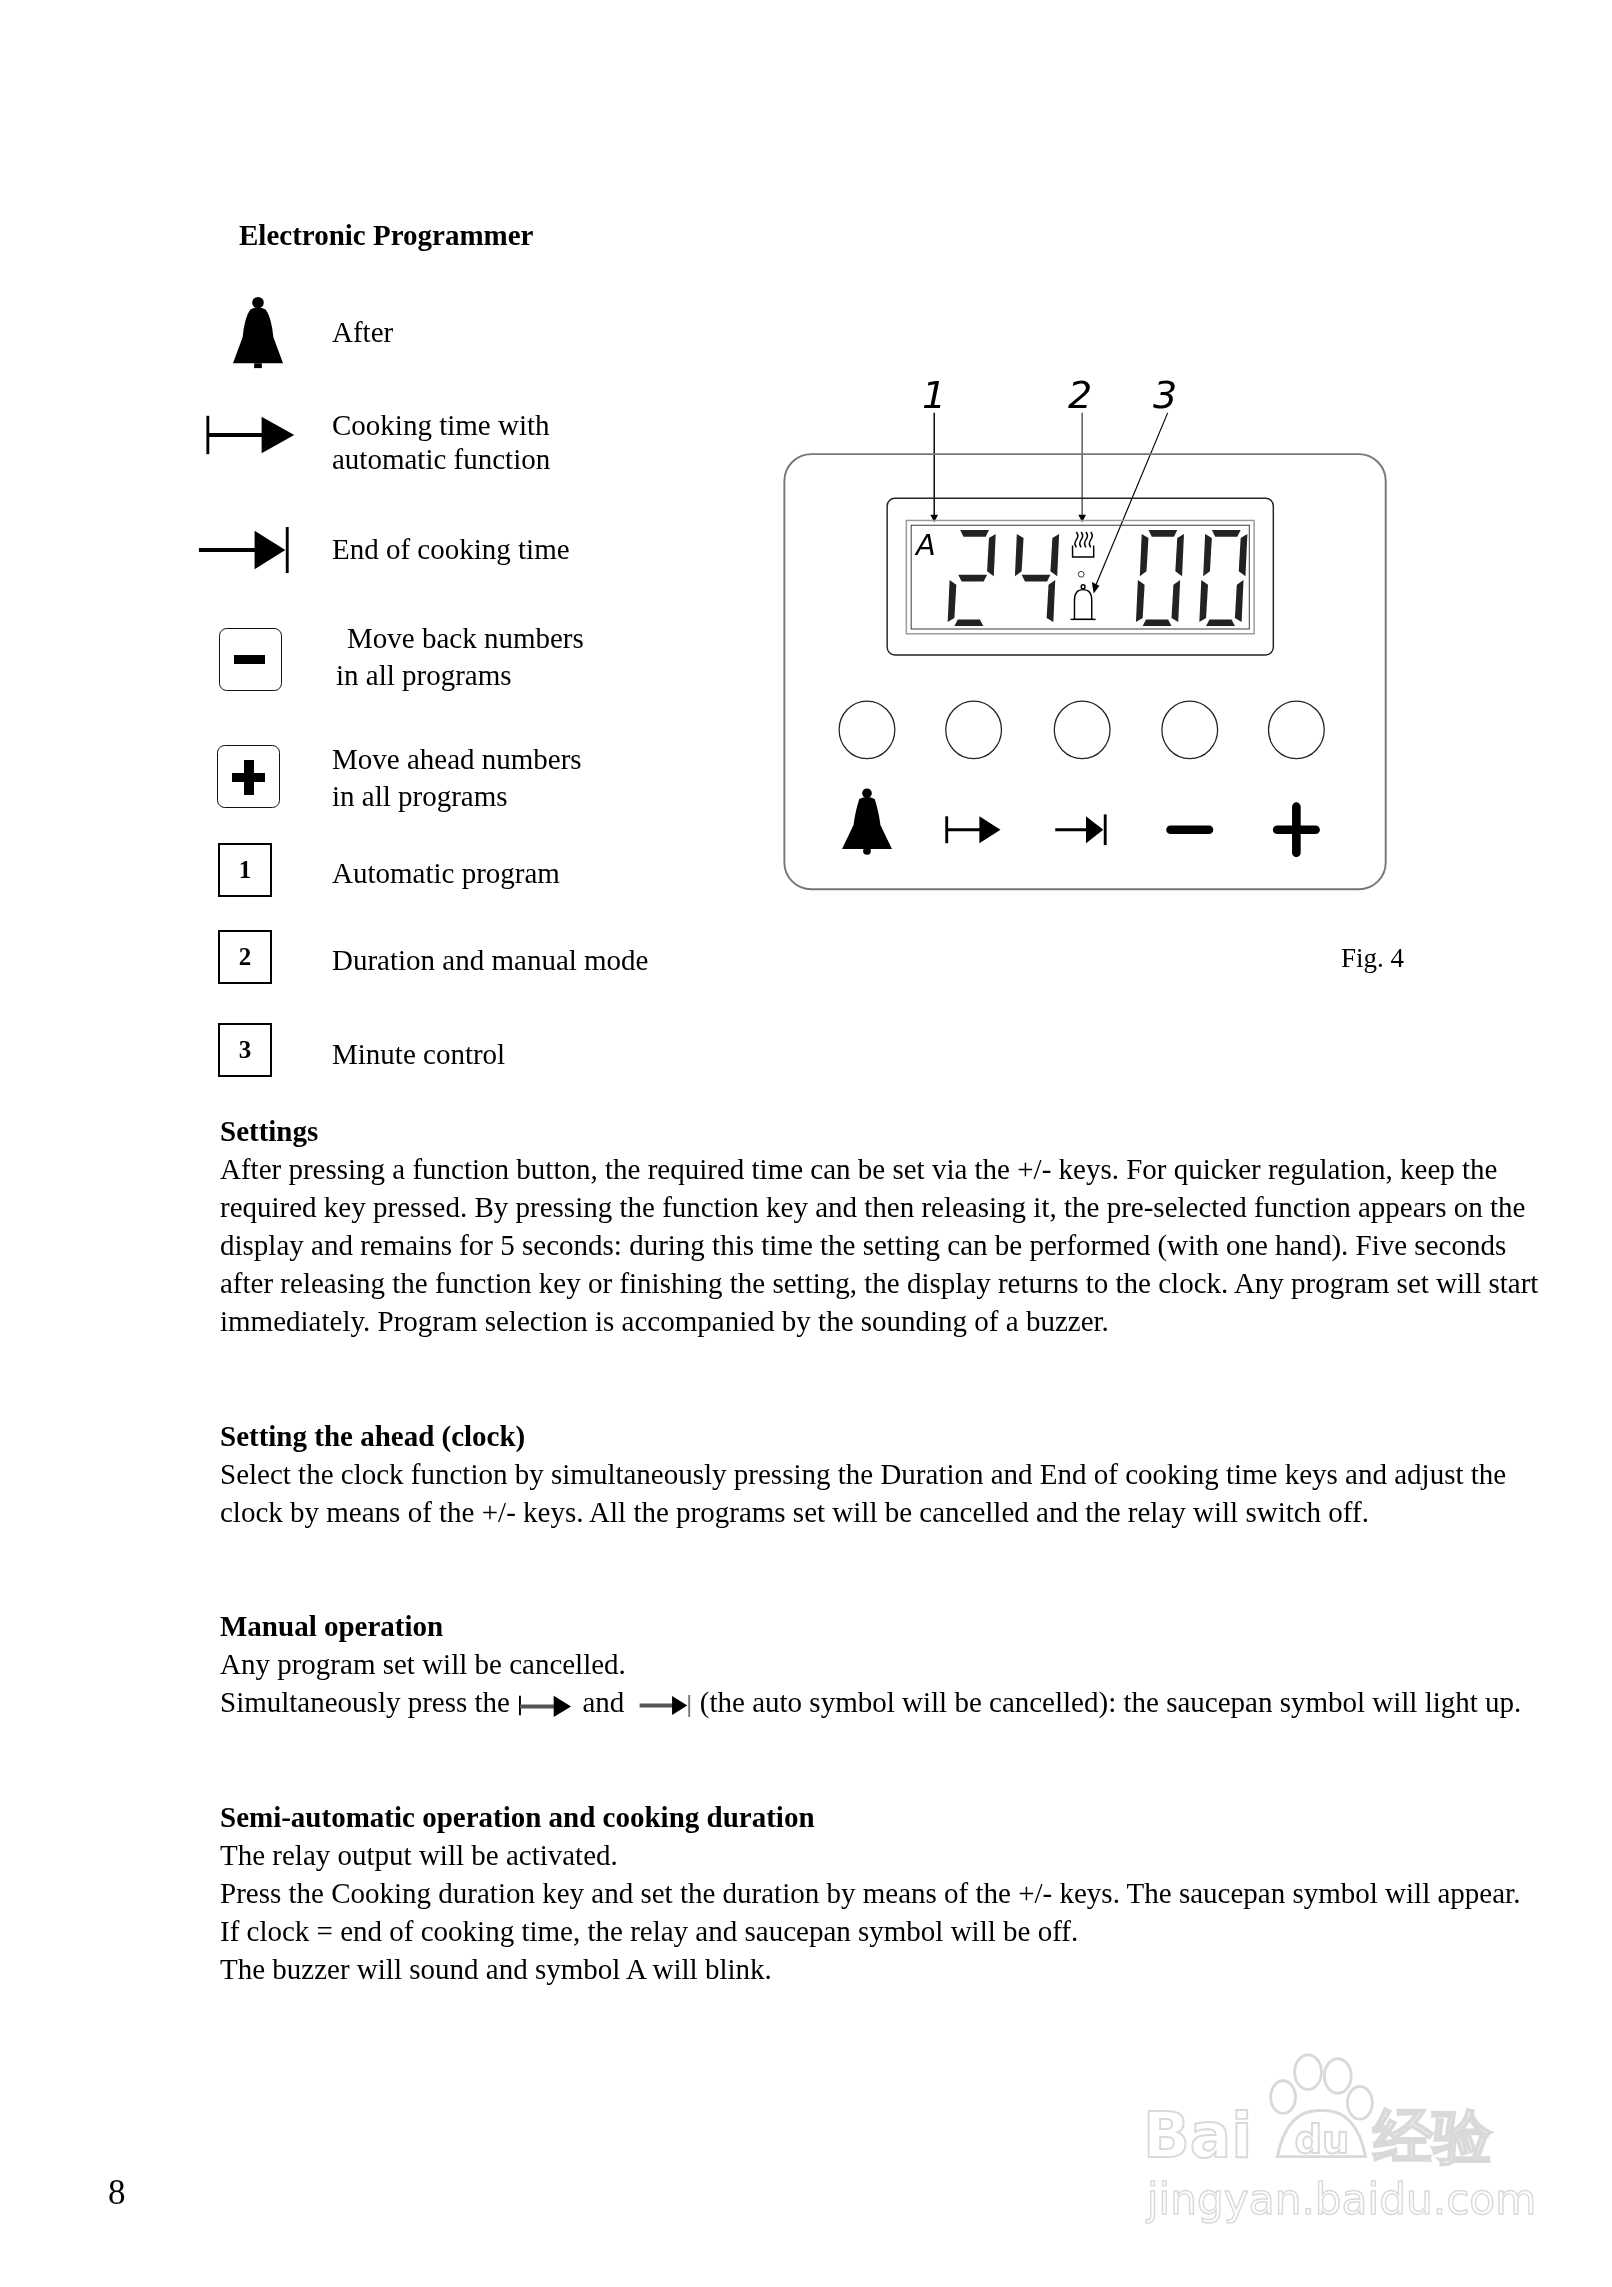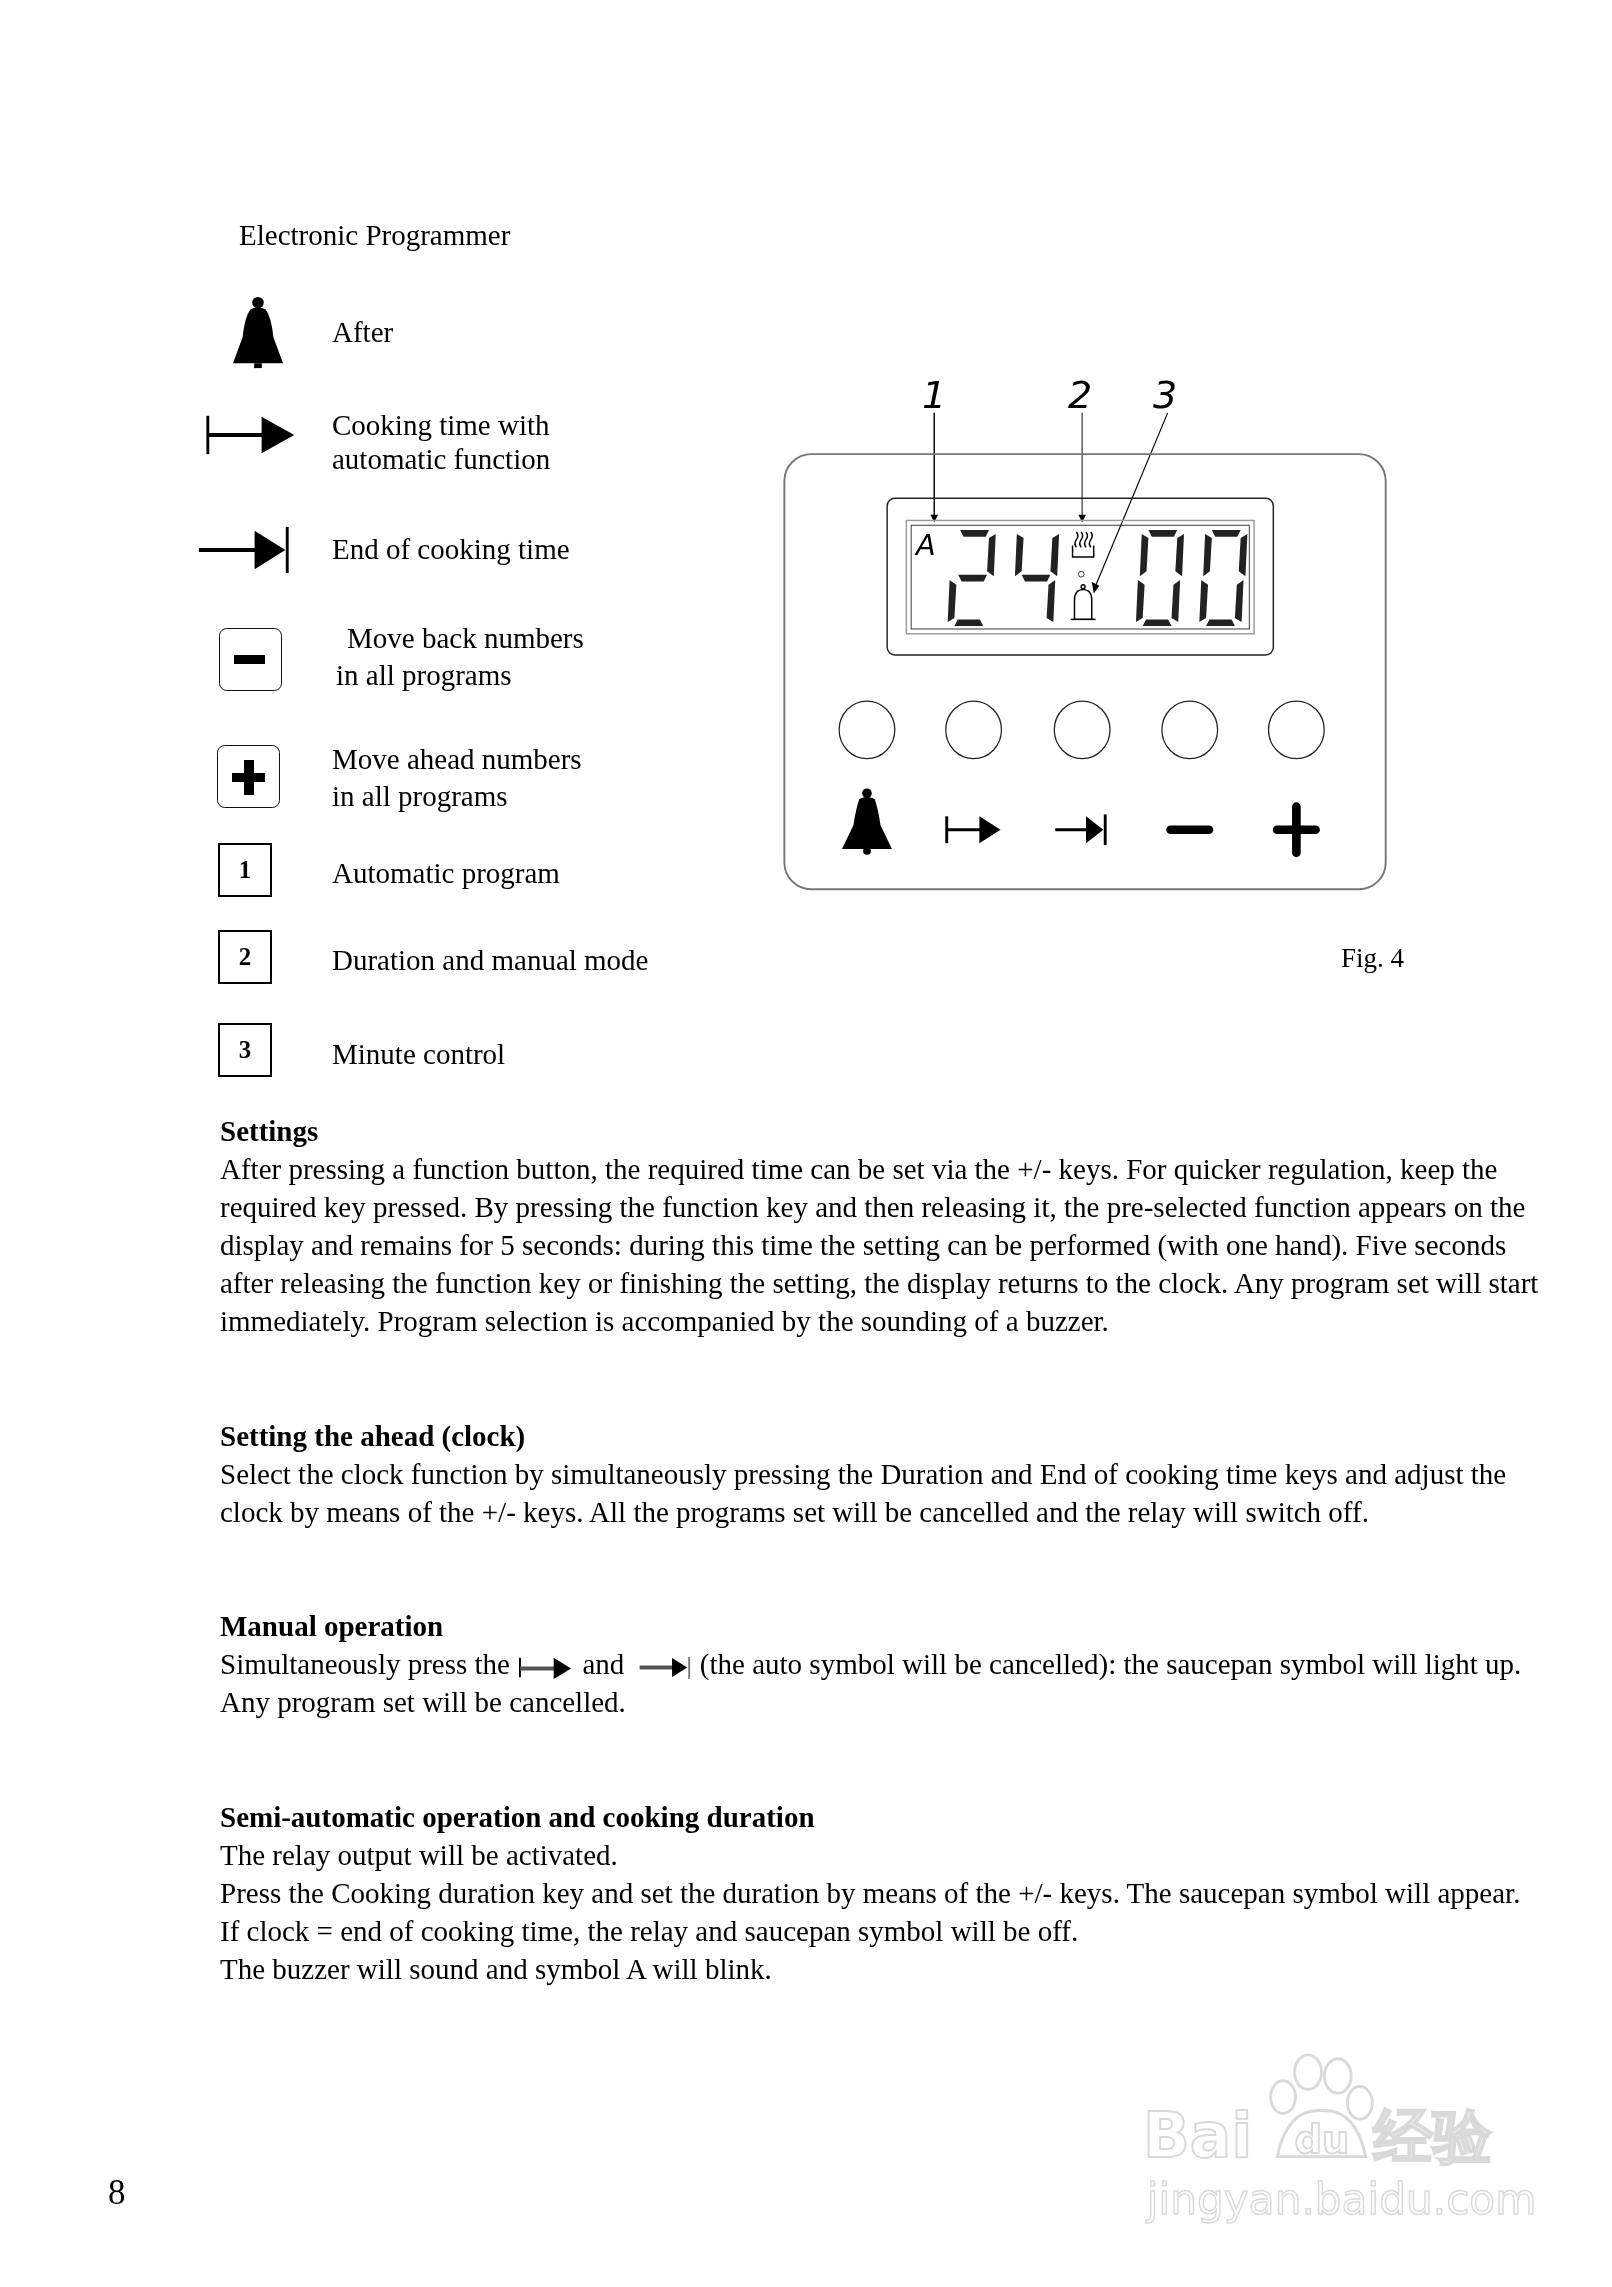--- a/index.html
+++ b/index.html
@@ -1,19 +1,19 @@
 <!DOCTYPE html>
 <html><head>
 <meta charset="utf-8">
 <style>
   html, body { margin: 0; padding: 0; background: #ffffff; }
   body { width: 1612px; height: 2287px; position: relative; overflow: hidden;
          font-family: "Liberation Serif", "DejaVu Serif", serif; color: #000; }
   .abs { position: absolute; }
-  .title { left: 239px; top: 219px; font-size: 29px; font-weight: normal; white-space: nowrap; }
+  .title { left: 239px; top: 219px; font-size: 29px; font-weight: bold; white-space: nowrap; }
   .leg-text { left: 332px; font-size: 29px; line-height: 35px; white-space: nowrap; }
   .leg-icon { position: absolute; }
   .numbox { position: absolute; left: 218px; width: 54px; height: 54px; border: 2.9px solid #000;
             box-sizing: border-box; display: flex; align-items: center; justify-content: center;
             font-weight: bold; font-size: 25px; }
   .keybox { position: absolute; width: 63px; height: 63px; border: 1.9px solid #111; border-radius: 7.7px;
             box-sizing: border-box; }
   .section { position: absolute; left: 220px; width: 1345px; font-size: 29px; line-height: 38px; }
   .section h3 { margin: 0; font-size: 29px; font-weight: bold; line-height: 38px; }
   .section p { margin: 0; }
@@ -181,36 +181,36 @@
   <p>After pressing a function button, the required time can be set via the +/- keys. For quicker regulation, keep the required key pressed. By pressing the function key and then releasing it, the pre-selected function appears on the display and remains for 5 seconds: during this time the setting can be performed (with one hand). Five seconds after releasing the function key or finishing the setting, the display returns to the clock. Any program set will start immediately. Program selection is accompanied by the sounding of a buzzer.</p>
 </div>
 
 <div class="section" style="top:1417px">
   <h3>Setting the ahead (clock)</h3>
   <p>Select the clock function by simultaneously pressing the Duration and End of cooking time keys and adjust the clock by means of the +/- keys. All the programs set will be cancelled and the relay will switch off.</p>
 </div>
 
 <div class="section" style="top:1607px">
   <h3>Manual operation</h3>
+  <p>Any program set will be cancelled.</p>
   <p>
     <span>Simultaneously press the</span>
     <svg class="inline-icon" width="58" height="27" viewBox="0 0 60 28">
       <line x1="3" y1="4" x2="3" y2="24" stroke="#000" stroke-width="2"></line>
       <line x1="3" y1="15" x2="40" y2="15" stroke="#555" stroke-width="4"></line>
       <polygon points="38,4 56,15 38,26" fill="#000"></polygon>
     </svg>
     <span>and</span>
     <svg class="inline-icon" width="61" height="27" viewBox="0 0 64 28">
       <line x1="8" y1="14" x2="44" y2="14" stroke="#555" stroke-width="4"></line>
       <polygon points="42,4 58,14 42,24" fill="#000"></polygon>
       <line x1="60" y1="3" x2="60" y2="26" stroke="#777" stroke-width="2"></line>
     </svg>
     <span>(the auto symbol will be cancelled): the saucepan symbol will light up.</span>
   </p>
-  <p>Any program set will be cancelled.</p>
 </div>
 
 <div class="section" style="top:1798px">
   <h3>Semi-automatic operation and cooking duration</h3>
   <p>The relay output will be activated.</p>
   <p>Press the Cooking duration key and set the duration by means of the +/- keys. The saucepan symbol will appear.</p>
   <p>If clock = end of cooking time, the relay and saucepan symbol will be off.</p>
   <p>The buzzer will sound and symbol A will blink.</p>
 </div>
 

